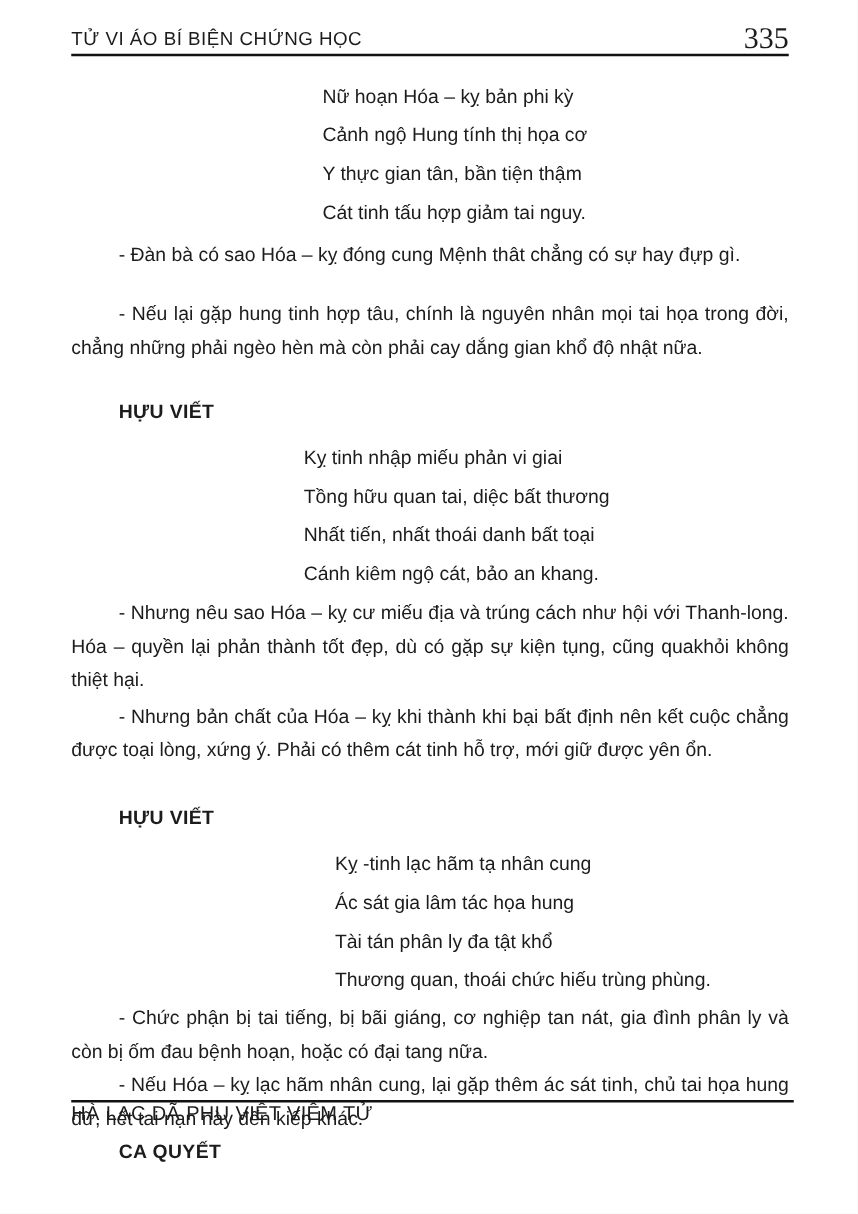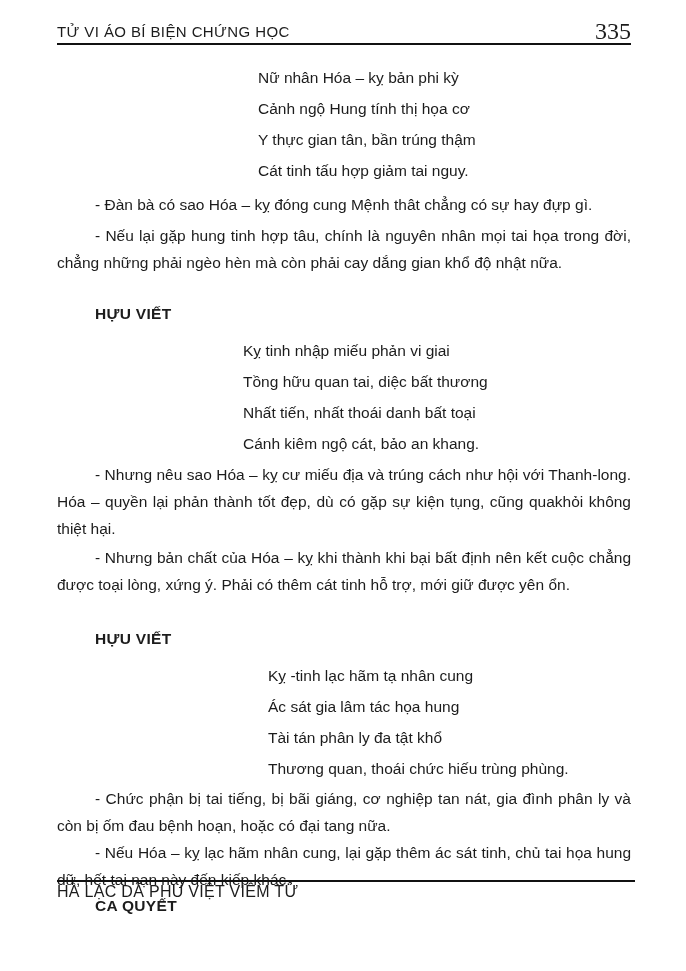--- a/index.html
+++ b/index.html
@@ -49,21 +49,21 @@
   .verse-2 { margin-left:186px; margin-top:11px; }
   .verse-3 { margin-left:211px; margin-top:11px; }
   .para {
     font-size:15.5px;
     line-height:27px;
     text-align:justify;
     text-indent:38px;
     margin:0;
   }
   .para-1 { margin-top:5px; }
-  .para-2 { margin-top:4px; }
+  .para-2 { margin-top:20px; }
   .para-3 { margin-top:2px; }
   .para-4 { margin-top:2px; }
   .para-5 { margin-top:0; }
   .para-6 { margin-top:1px; }
   .section-heading {
     font-size:15.5px;
     font-weight:bold;
     margin-left:38px;
     line-height:20px;
     letter-spacing:0.3px;
@@ -90,23 +90,23 @@
 <div class="page">
 
   <div class="header">
     <span class="header-title">TỬ VI ÁO BÍ BIỆN CHỨNG HỌC</span>
     <span class="page-number">335</span>
   </div>
 
   <div class="content">
 
     <div class="verse verse-1">
-      <div class="verse-line">Nữ nhân Hóa – kỵ bản phi kỳ</div>
+      <div class="verse-line">Nữ hoạn Hóa – kỵ bản phi kỳ</div>
       <div class="verse-line">Cảnh ngộ Hung tính thị họa cơ</div>
-      <div class="verse-line">Y thực gian tân, bần trúng thậm</div>
+      <div class="verse-line">Y thực gian tân, bần tiện thậm</div>
       <div class="verse-line">Cát tinh tấu hợp giảm tai nguy.</div>
     </div>
 
     <p class="para para-1">- Đàn bà có sao Hóa – kỵ đóng cung Mệnh thât chẳng có sự hay đựp gì.</p>
     <p class="para para-2">- Nếu lại gặp hung tinh hợp tâu, chính là nguyên nhân mọi tai họa trong đời, chẳng những phải ngèo hèn mà còn phải cay dắng gian khổ độ nhật nữa.</p>
 
     <div class="section-heading heading-1">HỰU VIẾT</div>
 
     <div class="verse verse-2">
       <div class="verse-line">Kỵ tinh nhập miếu phản vi giai</div>

